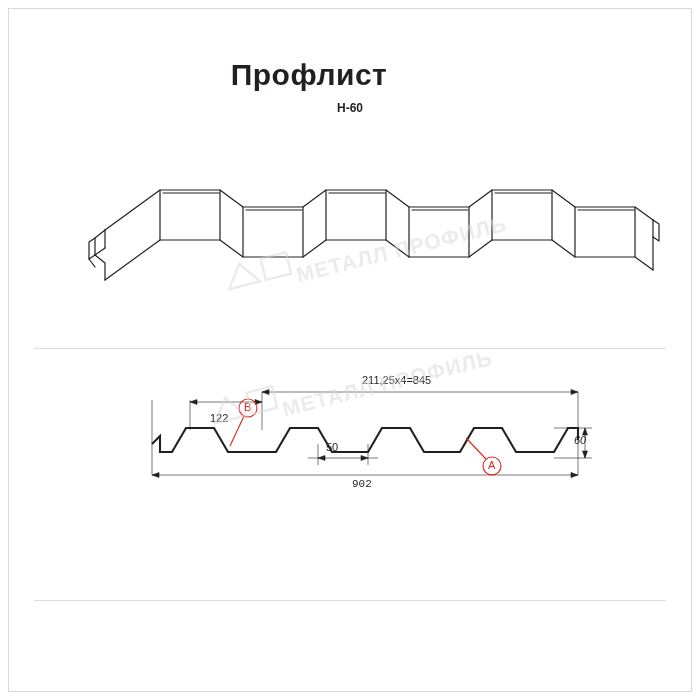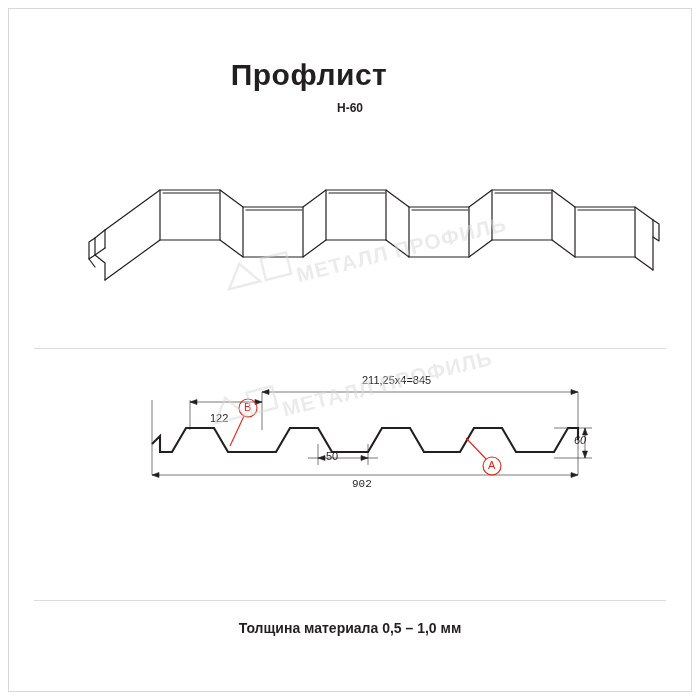--- a/index.html
+++ b/index.html
@@ -243,33 +243,32 @@
       </g>
 
       <g stroke="#e2231a" stroke-width="1.1" fill="none">
         <circle cx="362" cy="96" r="9"></circle>
         <path d="M356 89 L336 68"></path>
       </g>
     </svg>
 
     <div class="dim-text" style="left:188px; top:4px;margin-left:44px;">211,25х4=845</div>
     <div class="dim-text" style="left:80px; top:4px;margin-top:38px;">122</div>
-    <div class="dim-text" style="left:196px; top:71px;margin-top:9px;">50</div>
+    <div class="dim-text" style="left:196px; top:71px;">50</div>
     <div class="dim-text" style="left:444px; top:64px;font-style:italic;">60</div>
     <div class="dim-text" style="left:222px; top:108px;font-family:Liberation Mono, monospace;">902</div>
 
     <div class="marker-letter" style="left:114px; top:31px;">B</div>
     <div class="marker-letter" style="left:358px; top:89px;">A</div>
   </div>
 
   <div class="watermark wm2">
     <svg class="wm-icon" width="250" height="80" viewBox="0 0 250 80">
       <g transform="rotate(-14 10 40)" fill="none" stroke="#d9d9d9" stroke-width="2.5">
         <path d="M4 52 L20 30 L36 52 Z"></path>
         <rect x="42" y="30" width="26" height="22"></rect>
       </g>
     </svg>
     <div class="wm-text" style="position:absolute; left:72px; top:28px;">МЕТАЛЛ ПРОФИЛЬ</div>
   </div>
 
-  <div class="footer">Толщина материала 0,5 – 1,0 мм</div>
 
 </div>
 
 </body></html>

